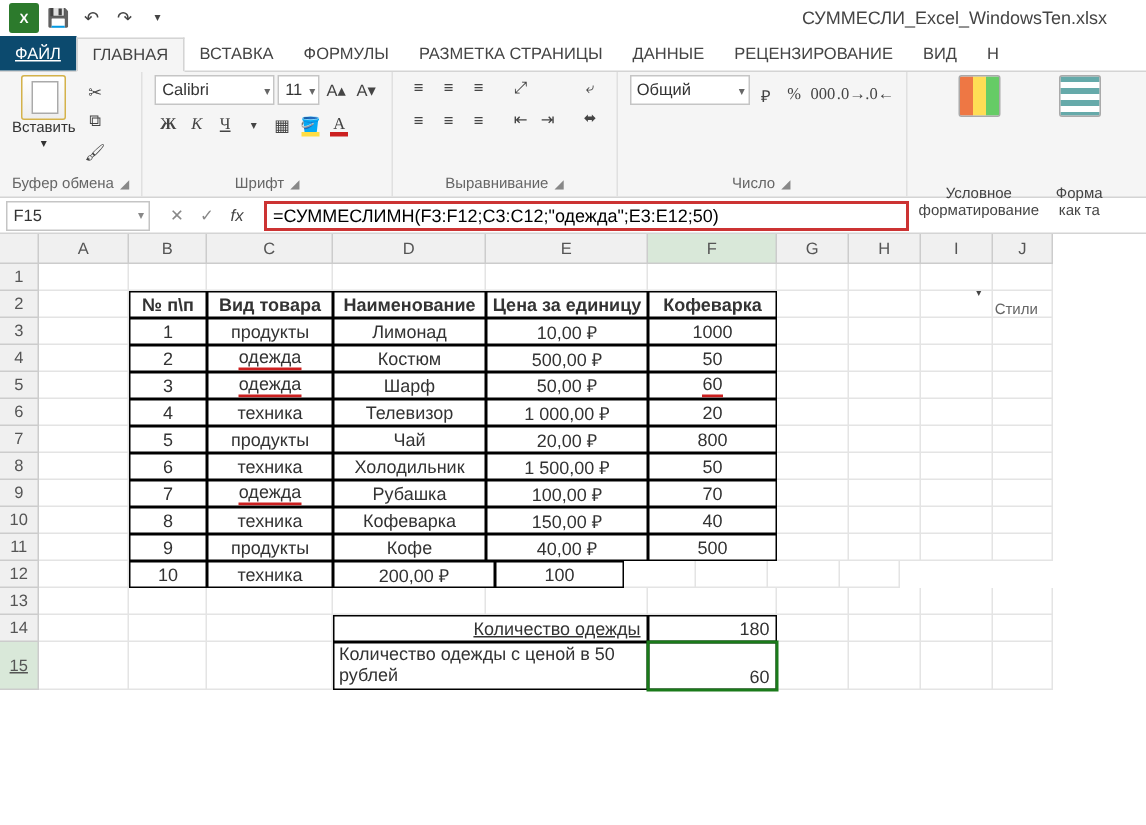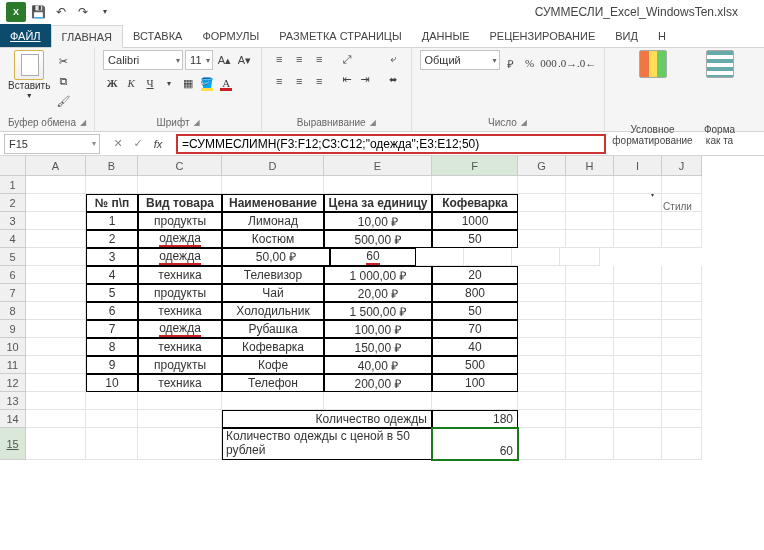--- a/index.html
+++ b/index.html
@@ -68,21 +68,21 @@
 .rh{height:18px;background:#f0f0f0;border-right:1px solid #ccc;border-bottom:1px solid #ccc;display:flex;align-items:center;justify-content:center;font-size:11px;color:#555;}
 .rh.sel{background:#d9e8d9;}
 .rh.tall{height:32px;text-decoration:underline;}
 .cells{position:absolute;left:26px;top:20px;border-radius:12px;}
 .row{display:flex;height:18px;}
 .row.tall{height:32px;}
 .cell{border-right:1px solid #e4e4e4;border-bottom:1px solid #e4e4e4;font-size:12px;padding:0 3px;display:flex;align-items:center;overflow:hidden;white-space:nowrap;}
 .cell.th{font-weight:bold;justify-content:center;border:1px solid #000;}
 .cell.td{border:1px solid #000;justify-content:center;}
 .cell.box{border:1px solid #000; justify-content:flex-end; padding-right:4px;}
-.cell.box.l{justify-content:flex-start;}
+.cell.box.l{justify-content:flex-start;text-decoration:underline;}
 .cell.active{outline:2px solid #1a7a1a; outline-offset:-1px; z-index:2;}
 .cell.mline{line-height:1.15; white-space:normal; justify-content:flex-start; align-items:flex-start; padding-top:1px;}
 .wA{width:60px;} .wB{width:52px;} .wC{width:84px;} .wD{width:102px;} .wE{width:108px;} .wF{width:86px;} .wG{width:48px;} .wH{width:48px;} .wI{width:48px;} .wJ{width:40px;}
 .redu{border-bottom:2px solid #cc2020;padding-bottom:0px;}
 </style>
 </head>
 <body>
 
 <div class="titlebar">
   <div class="qat">
@@ -311,20 +311,21 @@
         <div class="cell wH "></div>
         <div class="cell wI "></div>
         <div class="cell wJ "></div>
       </div>
       <div class="row">
         <div class="cell wA "></div>
         <div class="cell wB td">3</div>
         <div class="cell wC td">
           <span class="redu">одежда</span>
         </div>
+        <div class="cell wD td">Шарф</div>
         <div class="cell wE td">
           <span class="redu">50,00 ₽</span>
         </div>
         <div class="cell wF td">
           <span class="redu">60</span>
         </div>
         <div class="cell wG "></div>
         <div class="cell wH "></div>
         <div class="cell wI "></div>
         <div class="cell wJ "></div>
@@ -400,21 +401,20 @@
         <div class="cell wF td">500</div>
         <div class="cell wG "></div>
         <div class="cell wH "></div>
         <div class="cell wI "></div>
         <div class="cell wJ "></div>
       </div>
       <div class="row">
         <div class="cell wA "></div>
         <div class="cell wB td">10</div>
         <div class="cell wC td">техника</div>
-        <div class="cell wD td">Телефон</div>
         <div class="cell wE td">200,00 ₽</div>
         <div class="cell wF td">100</div>
         <div class="cell wG "></div>
         <div class="cell wH "></div>
         <div class="cell wI "></div>
         <div class="cell wJ "></div>
       </div>
       <div class="row">
         <div class="cell wA "></div>
         <div class="cell wB "></div>

